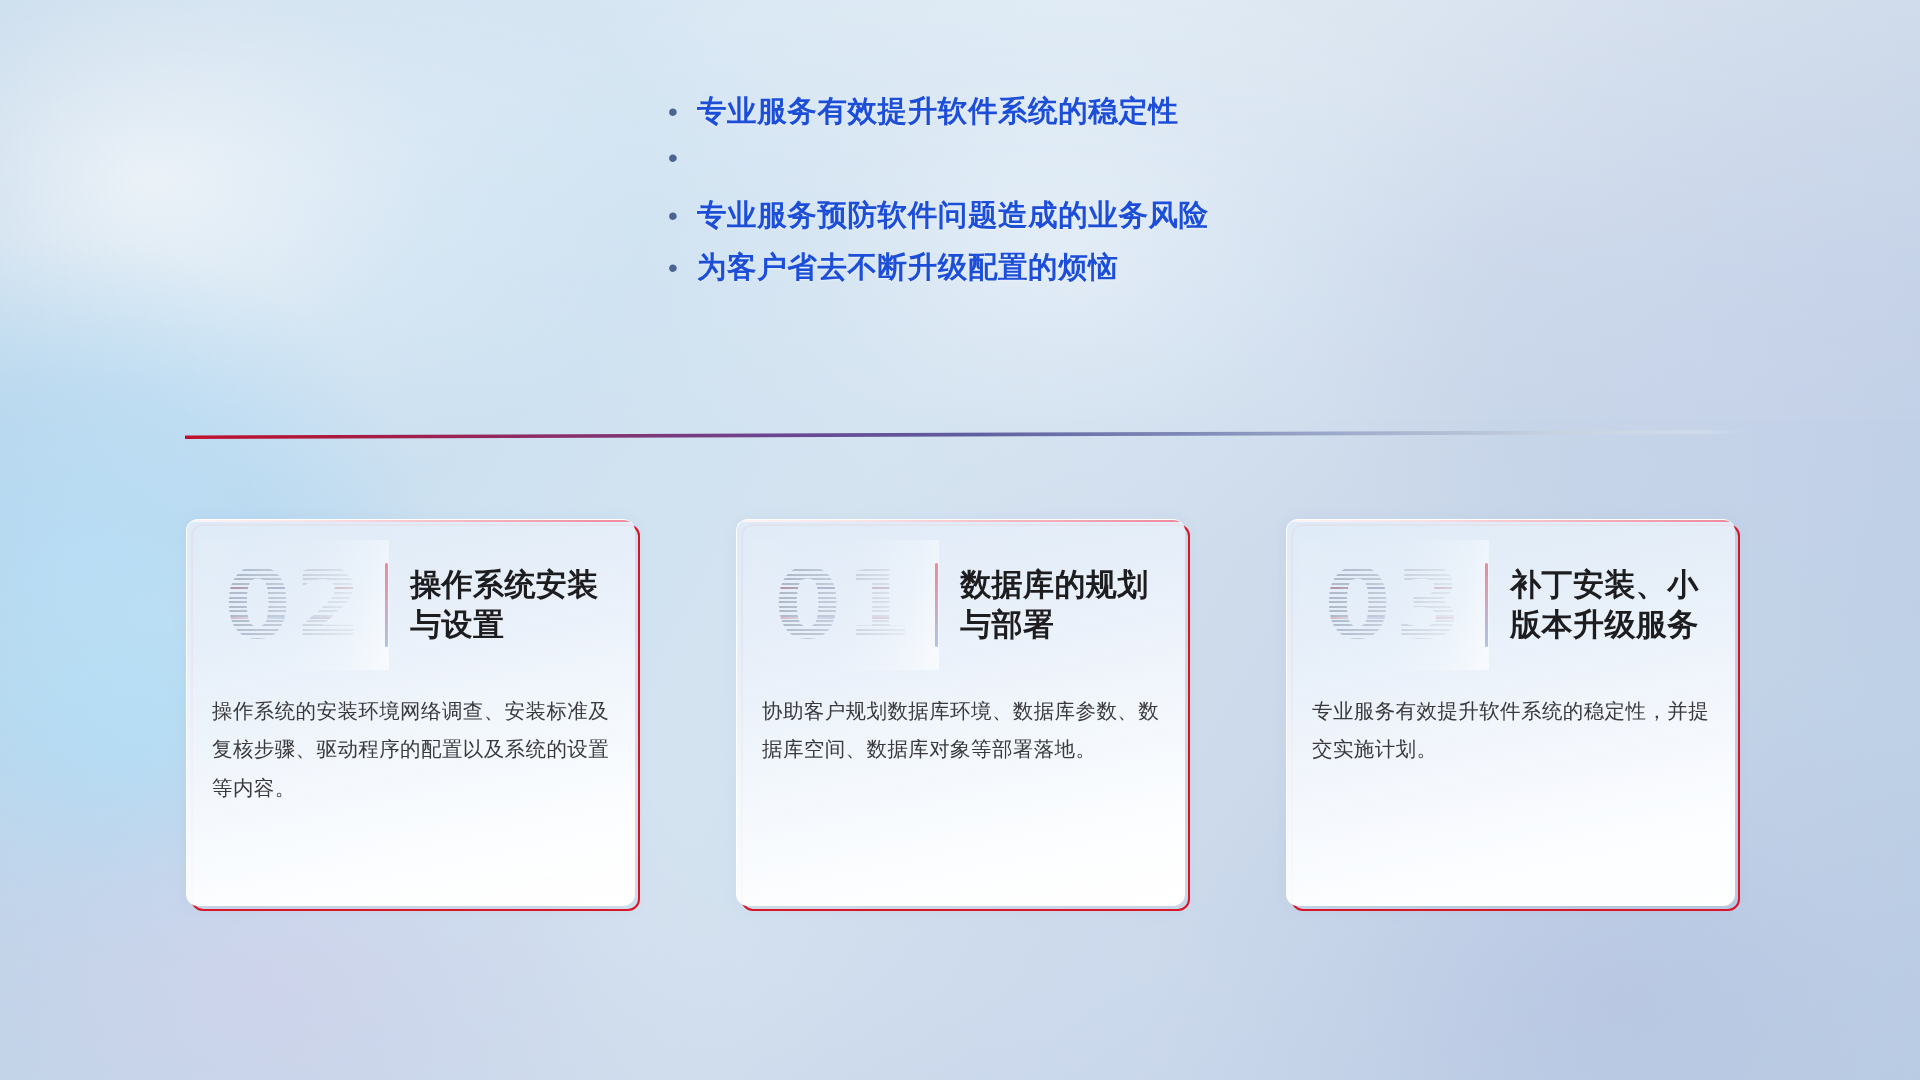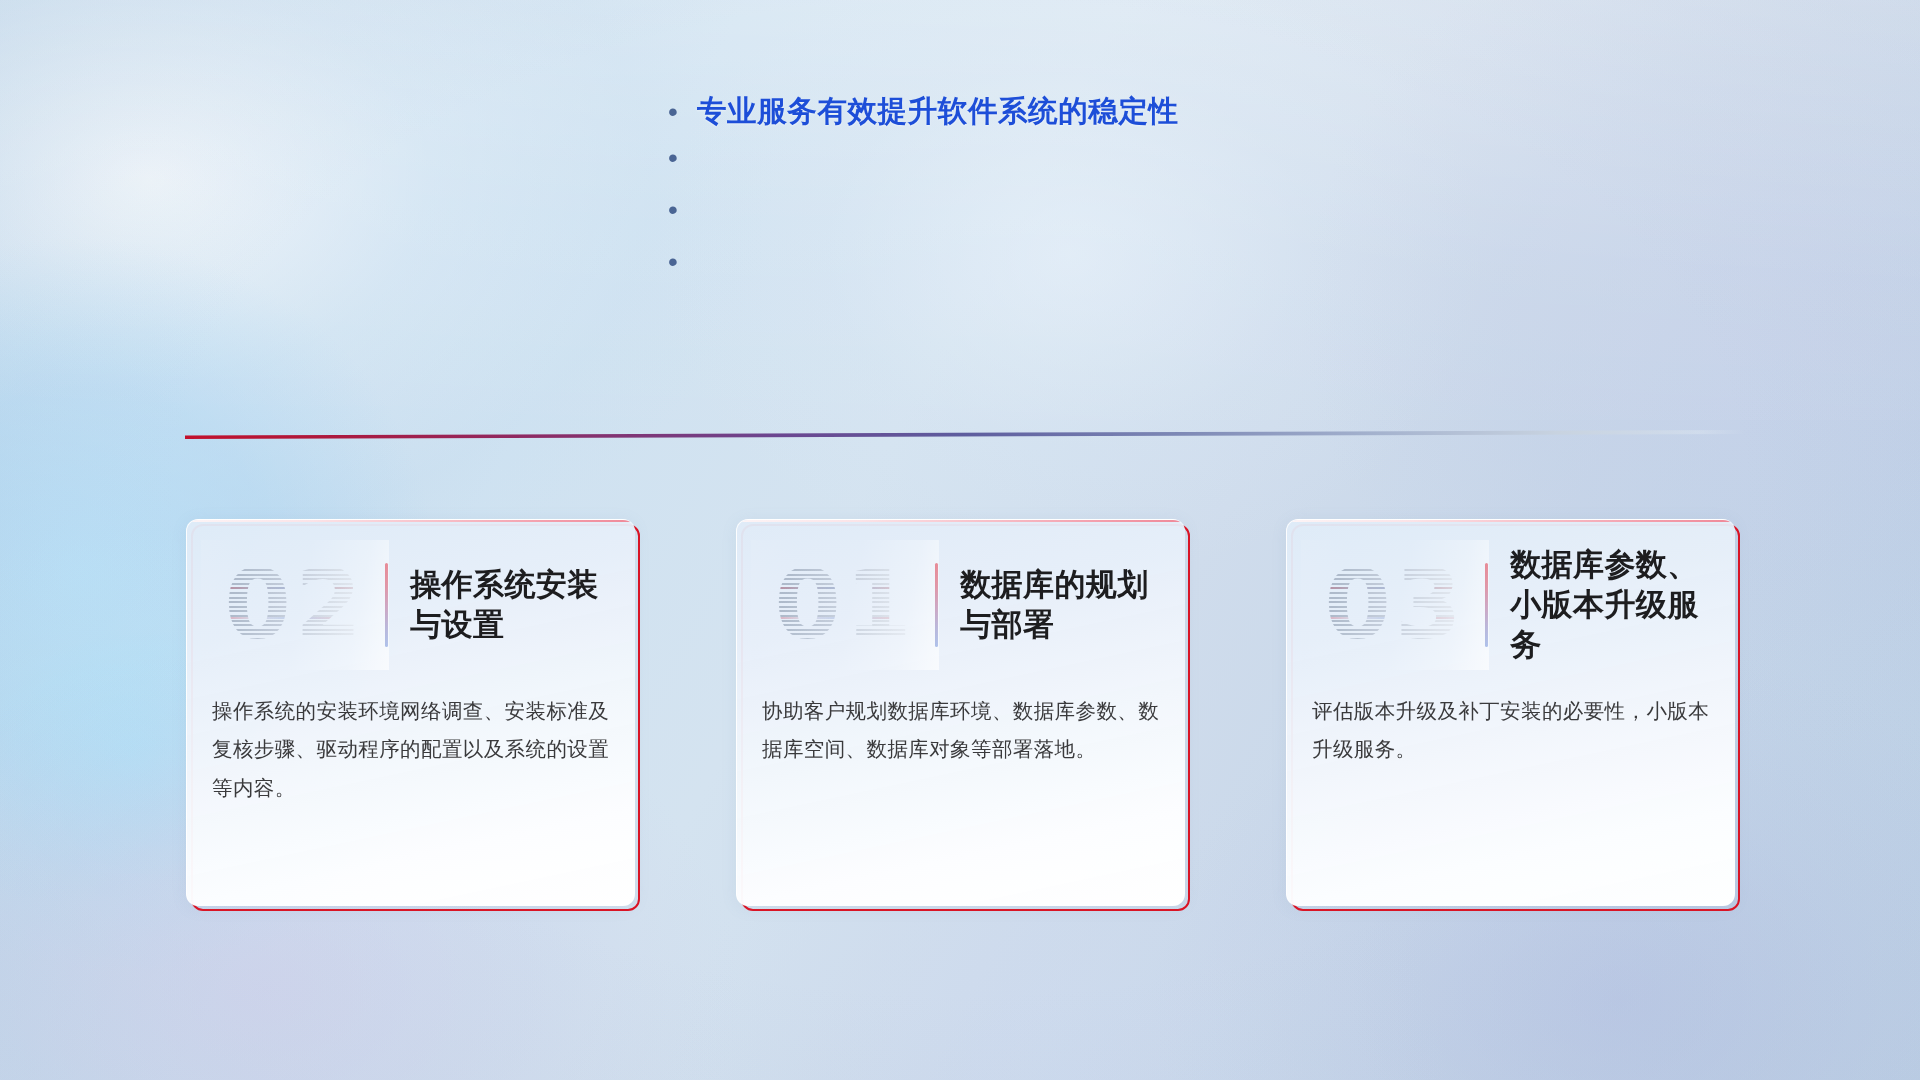--- a/index.html
+++ b/index.html
@@ -261,24 +261,26 @@
     <span class="bullet-dot">•</span>
     <span class="bullet-text">专业服务有效提升软件系统的稳定性</span>
   </div>
 
   <div class="bullet-row">
     <span class="bullet-dot">•</span>
   </div>
 
   <div class="bullet-row">
     <span class="bullet-dot">•</span>
+    <span class="bullet-text">专业服务预防软件问题造成的业务风险</span>
   </div>
 
   <div class="bullet-row">
     <span class="bullet-dot">•</span>
+    <span class="bullet-text">为客户省去不断升级配置的烦恼</span>
   </div>
 
 </div>
 
 <div id="divider">
   <div class="div-line"></div>
 </div>
 
 <div id="cards">
 
@@ -317,19 +319,19 @@
   <div class="card">
     <div class="card-accent"></div>
     <div class="card-body">
       <div class="card-head">
         <div class="card-num">
           <div class="card-num-glyph lay-a">03</div>
           <div class="card-num-glyph lay-b">03</div>
           <div class="card-num-fade"></div>
         </div>
         <div class="card-bar"></div>
-        <div class="card-title">数据库参数、小版本升级服务</div>
+        <div class="card-title">补丁安装、小版本升级服务</div>
       </div>
-      <div class="card-desc">评估版本升级及补丁安装的必要性，小版本升级服务。</div>
+      <div class="card-desc">专业服务有效提升软件系统的稳定性，并提交实施计划。</div>
     </div>
   </div>
 
 </div>
 
 </body></html>

